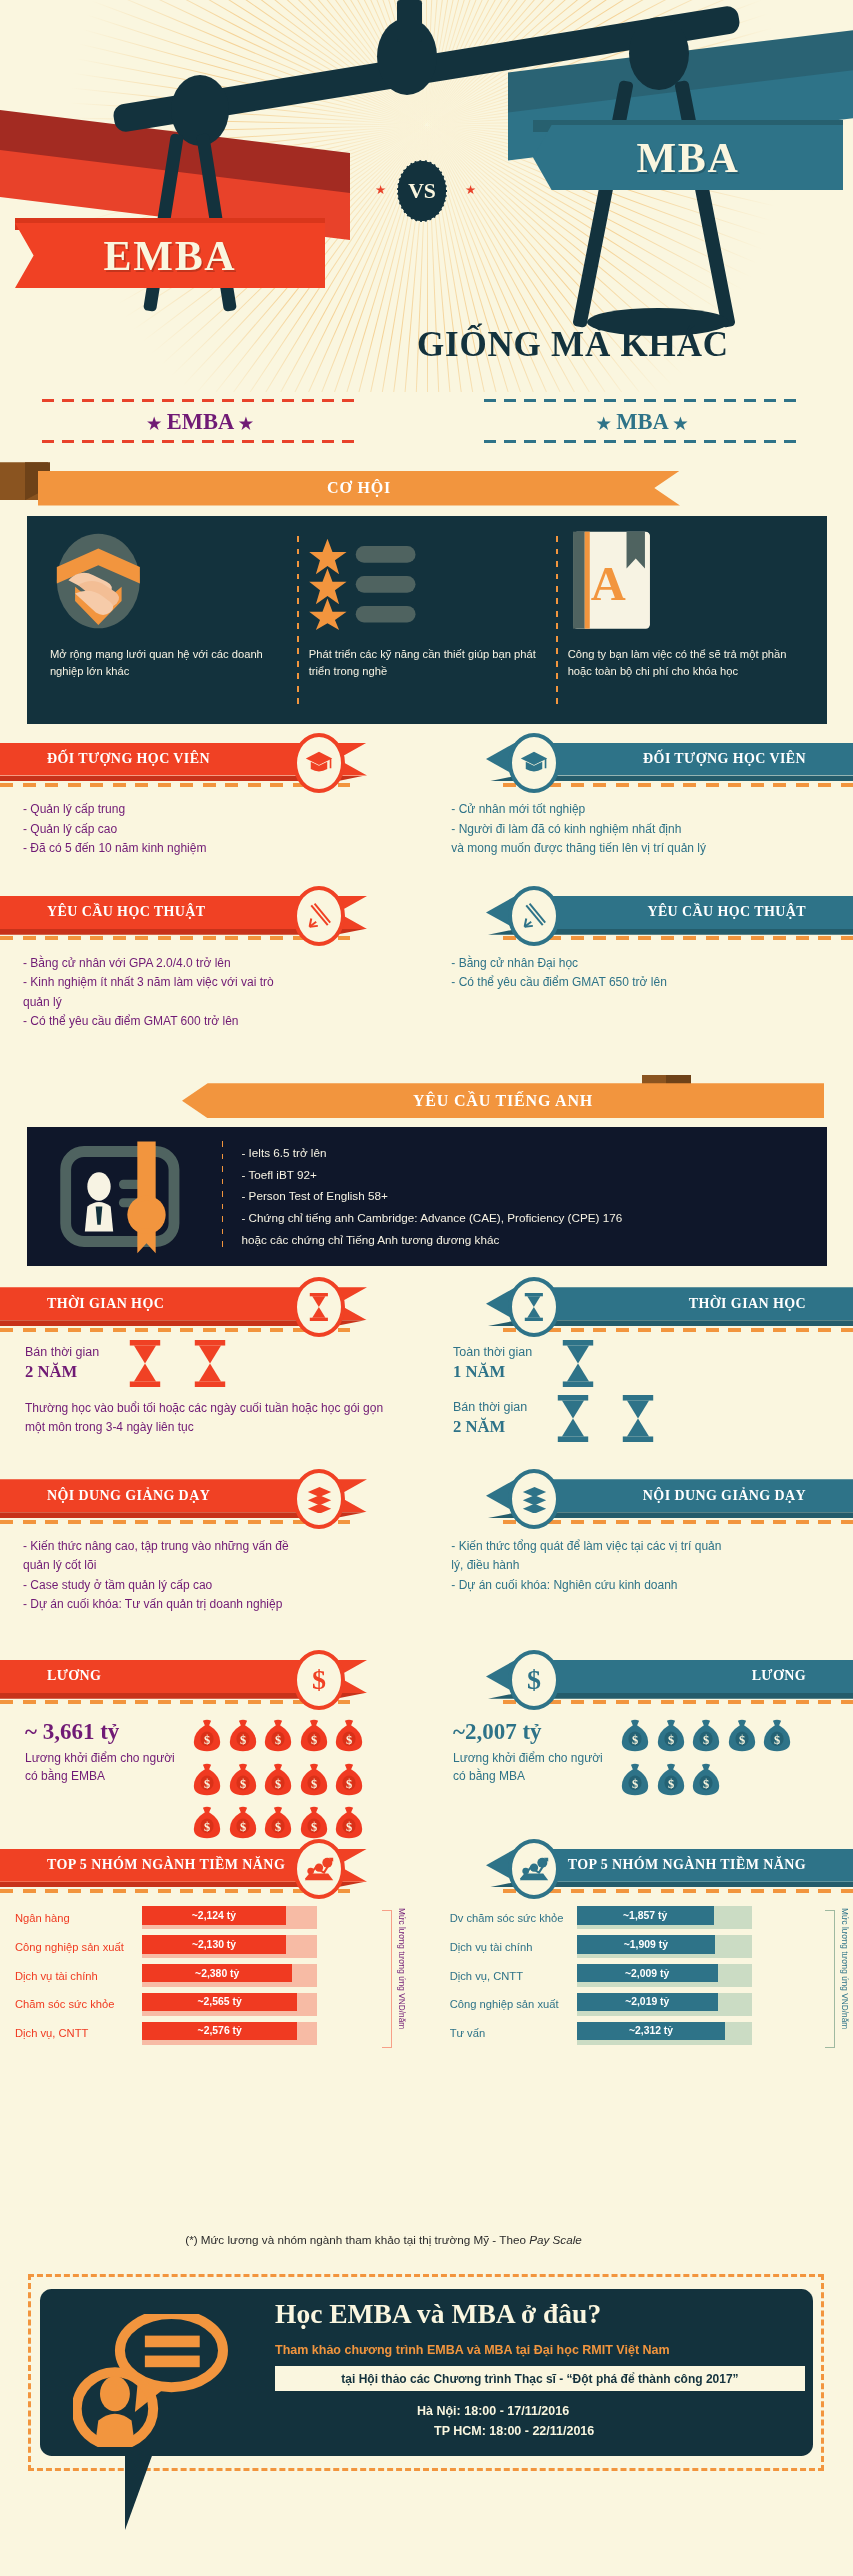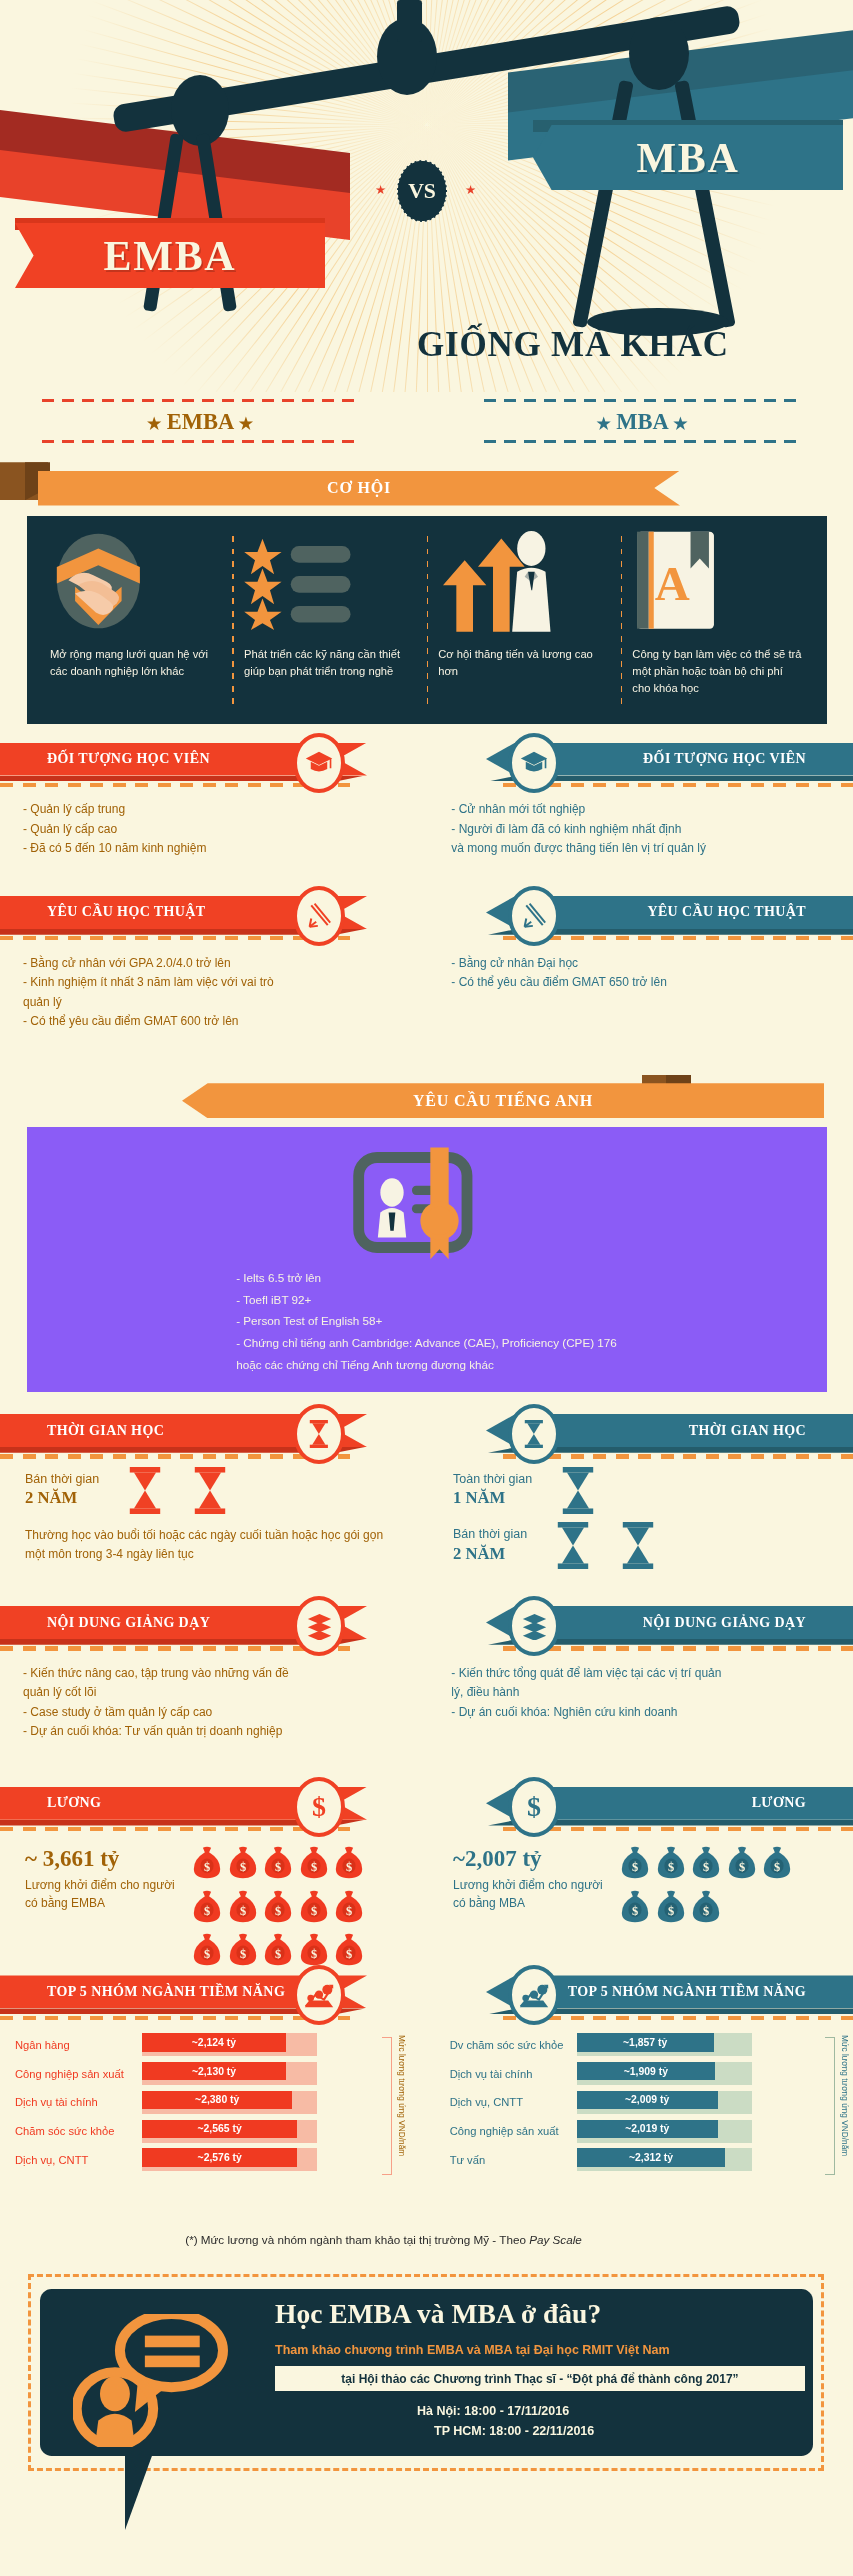--- a/index.html
+++ b/index.html
@@ -76,21 +76,21 @@
   }
 
   
   .colheads { position:relative; width:853px; height:67px; }
   .colhead { position:absolute; top:6.7px; width:350px; text-align:center; }
   .colhead .dash { height:3.3px; margin:0 16.7px; }
   .colhead .dash.red { background:repeating-linear-gradient(to right,#E8422A 0 11.7px, transparent 11.7px 20px); }
   .colhead .dash.blue{ background:repeating-linear-gradient(to right,#2E7388 0 11.7px, transparent 11.7px 20px); }
   .colhead .lbl { font-family:"Liberation Serif",serif; font-weight:bold; font-size:22.5px; padding:6.7px 0 5px; }
   .colhead.left { left:25px; } .colhead.right { left:467px; }
-  .c-red { color:#a16207; } .c-blue { color:#2E7388; }
+  .c-red { color:#701a75; } .c-blue { color:#2E7388; }
 
   
   .orange-banner-wrap { position:relative; width:853px; height:40px; margin-top:3.3px; }
   .ob-fold { position:absolute; left:0; top:0; width:48px; height:38px; background:#8A5420;
              clip-path:polygon(0 0,100% 0,100% 100%,0 100%); }
   .ob-fold2 { position:absolute; left:25px; top:0; width:25px; height:38px; background:#6E4218;
              clip-path:polygon(0 0,100% 0,100% 65%,0 100%); }
   .ob {
     position:absolute; left:38px; top:8.3px; width:642px; height:35px; background:#F2953E;
     display:flex; align-items:center; justify-content:center;
@@ -138,22 +138,22 @@
   .ribbon.r .badge { right:293px; border:4.2px solid #2E7388; }
 
   .dashline { height:4.2px; margin-top:3.3px; width:350px;
     background:repeating-linear-gradient(to right,#F2953E 0 13.3px, transparent 13.3px 22.5px); }
   .side.right .dashline { margin-left:60px; }
 
   .bullets { padding:13.3px 15px 0 23px; font-size:12px; line-height:1.62; }
   .side.right .bullets { padding-left:8.3px; }
 
   
-  .eng-card { position:relative; margin:11.7px auto 0; width:800px; background:#8b5cf6;
-              padding:17px 20px; display:flex; align-items:center; min-height:125px;flex-direction:column; }
+  .eng-card { position:relative; margin:11.7px auto 0; width:800px; background:#0f172a;
+              padding:11px 20px; display:flex; align-items:center; min-height:125px; }
   .eng-icon { width:175px; flex:none; display:flex; align-items:center; justify-content:center; }
   .eng-sep { width:1.7px; align-self:stretch; margin:3.3px 18.3px 3.3px 0;
       background:repeating-linear-gradient(to bottom,#F2953E 0 5.8px, transparent 5.8px 12.5px); }
   .eng-list { color:#F7F3E3; font-size:11.7px; line-height:1.85; }
 
   
   .time-row { display:flex; align-items:center; gap:27px; padding:8.3px 0 0 25px; }
   .time-lbl { font-size:12.5px; line-height:1.35; }
   .time-lbl b { font-size:16.7px; display:block; font-family:"Liberation Serif",serif; }
   .hg { width:38px; height:47px; }
@@ -445,34 +445,20 @@
           <g fill="#4F6360">
             <rect x="56" y="17" width="72" height="20" rx="10"></rect>
             <rect x="56" y="53" width="72" height="20" rx="10"></rect>
             <rect x="56" y="89" width="72" height="20" rx="10"></rect>
           </g>
         </svg>
       </div>
       <div class="dc-text">Phát triển các kỹ năng cần thiết giúp bạn phát triển trong nghề</div>
     </div>
 
-    <div class="dc-col">
-      <div class="dc-icon">
-        <svg width="125" height="102" viewBox="0 0 150 122">
-          <polygon points="22,122 22,66 6,66 32,36 58,66 42,66 42,122" fill="#F2953E"></polygon>
-          <polygon points="66,122 66,44 48,44 76,10 104,44 86,44 86,122" fill="#F2953E"></polygon>
-          <ellipse cx="112" cy="22" rx="17" ry="21" fill="#F7F3E3"></ellipse>
-          <path d="M95 50 q17 -10 34 0 l6 72 h-46 Z" fill="#F7F3E3"></path>
-          <polygon points="108,50 116,50 113,72 112,72" fill="#13323D"></polygon>
-          <polygon points="108,50 112,62 104,56" fill="#13323D" opacity="0.35"></polygon>
-          <polygon points="116,50 112,62 120,56" fill="#13323D" opacity="0.35"></polygon>
-        </svg>
-      </div>
-      <div class="dc-text">Cơ hội thăng tiến và lương cao hơn</div>
-    </div>
 
     <div class="dc-col">
       <div class="dc-icon">
         <svg width="92" height="102" viewBox="0 0 110 122">
           <rect x="6" y="2" width="92" height="116" rx="5" fill="#F7F3E3"></rect>
           <rect x="6" y="2" width="14" height="116" fill="#4F6360"></rect>
           <rect x="20" y="2" width="6" height="116" fill="#F2953E"></rect>
           <path d="M70 2 h22 v44 l-11 -12 l-11 12 Z" fill="#4F6360"></path>
           <text x="48" y="84" font-family="Liberation Serif, serif" font-size="58" font-weight="bold" fill="#F2953E" text-anchor="middle">A</text>
         </svg>

